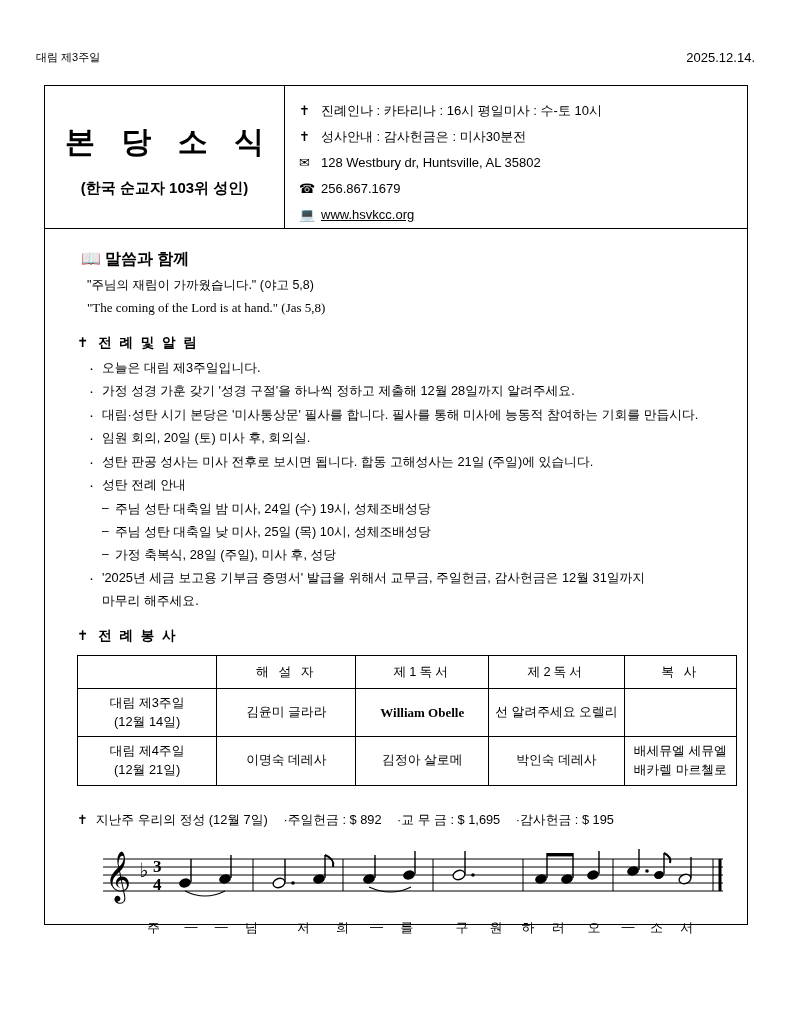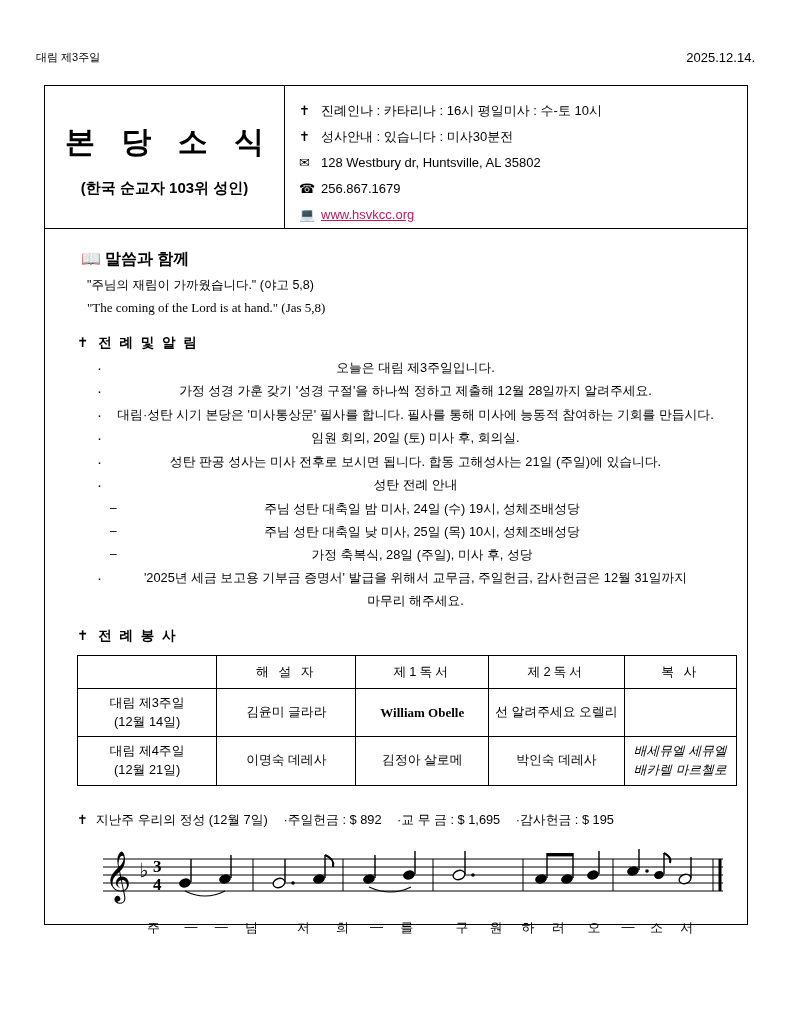--- a/index.html
+++ b/index.html
@@ -93,21 +93,21 @@
     font-size: 13px;
   }
   .info-icon {
     width: 22px;
     flex: none;
     font-size: 13px;
     text-align: left;
   }
   .info-text { white-space: nowrap; }
   .info-link {
-    color: #be185d;
+    color: #000000;
     text-decoration: underline;
   }
 
   
   .body {
     padding: 14px 18px 0 26px;
     box-sizing: border-box;
     font-size: 13px;
   }
 
@@ -128,23 +128,22 @@
   .sec-head {
     margin: 18px 0 8px 6px;
     font-size: 13.5px;
     font-weight: bold;
     letter-spacing: 2px;
   }
   .sec-head .cross { margin-right: 8px; font-weight: normal; }
 
   ul.bullets {
     list-style: none;
-    margin: 8px;
+    margin: 0;
     padding: 0 0 0 18px;
-    text-align: center;
   }
   ul.bullets > li {
     position: relative;
     padding-left: 13px;
     margin-bottom: 7.5px;
     font-size: 12.8px;
     line-height: 1.25;
   }
   ul.bullets > li::before {
     content: "·";
@@ -181,21 +180,21 @@
     text-align: center;
     padding: 5px 2px;
     font-weight: normal;
     height: 22px;
   }
   table.svc th { letter-spacing: 3px; }
   table.svc td.datecell {
     line-height: 1.45;
     width: 140px;
   }
-  table.svc td.two-line { line-height: 1.45; font-style: italic; }
+  table.svc td.two-line { line-height: 1.45; }
   table.svc .serif { font-family: "Liberation Serif", serif; font-size: 13px; font-weight: bold; }
 
   
   .offering {
     margin: 26px 0 0 6px;
     font-size: 12.8px;
     letter-spacing: 0px;
   }
   .offering .cross { margin-right: 8px; }
   .offering .lbl { margin-left: 12px; }
@@ -236,21 +235,21 @@
       </div>
       <div class="masthead-right">
 
         <div class="info-row">
           <span class="info-icon">✝</span>
           <span class="info-text">진례인나 : 카타리나 : 16시   평일미사 : 수-토 10시</span>
         </div>
 
         <div class="info-row">
           <span class="info-icon">✝</span>
-          <span class="info-text">성사안내 : 있습니다 : 미사30분전</span>
+          <span class="info-text">성사안내 : 감사헌금은 : 미사30분전</span>
         </div>
 
         <div class="info-row">
           <span class="info-icon">✉</span>
           <span class="info-text">128 Westbury dr, Huntsville, AL 35802</span>
         </div>
 
         <div class="info-row">
           <span class="info-icon">☎</span>
           <span class="info-text">256.867.1679</span>

